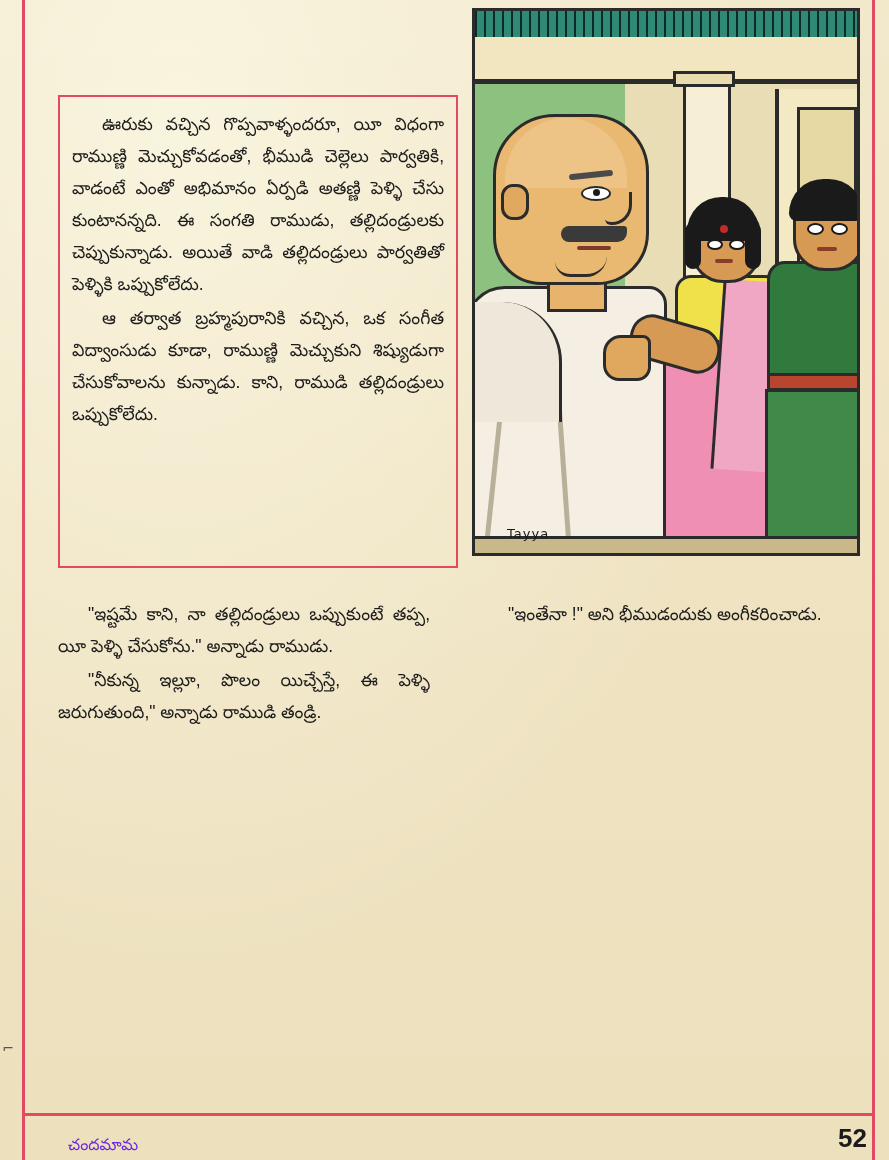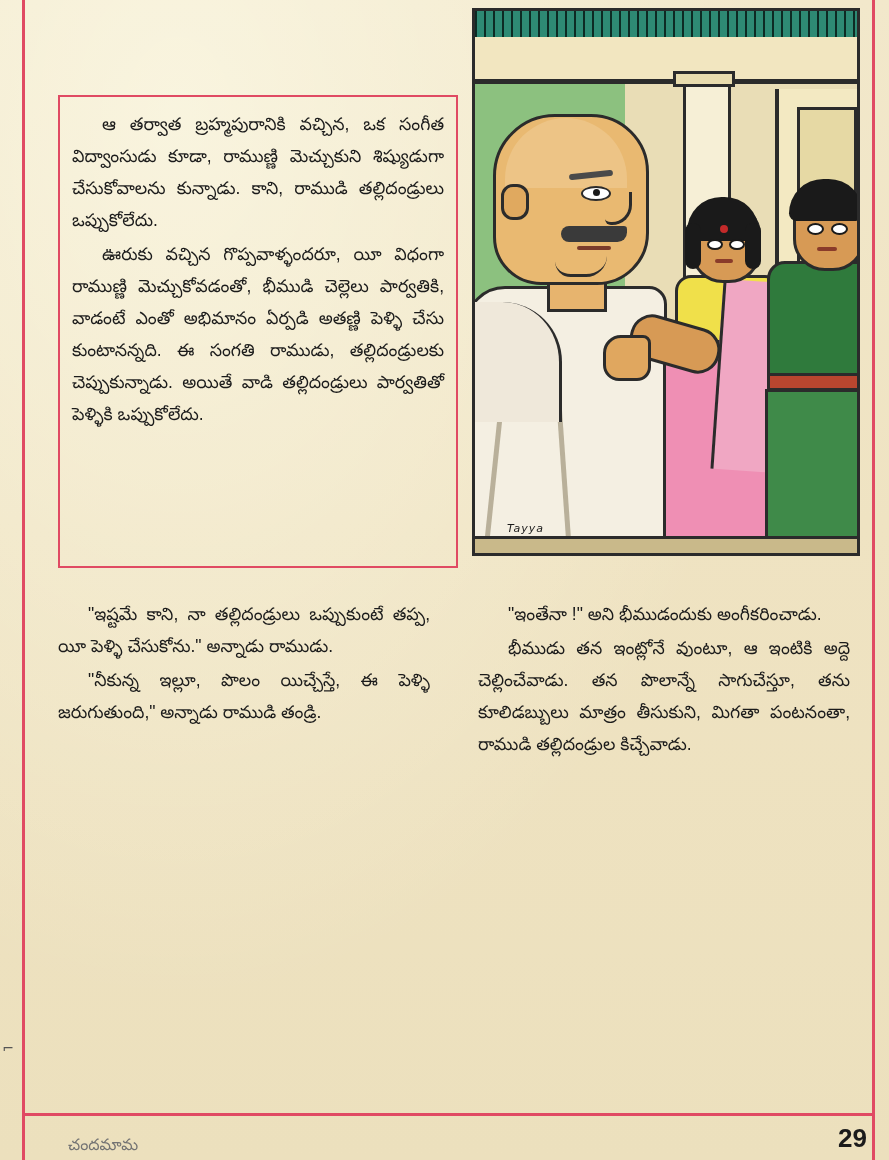--- a/index.html
+++ b/index.html
@@ -101,21 +101,21 @@
   
   .youth{position:absolute;left:292px;top:176px;width:120px;height:375px;}
   .y-head{position:absolute;left:26px;top:0;width:66px;height:78px;background:#d79a55;border:3px solid #2b2b2b;border-radius:32px;}
   .y-hair{position:absolute;left:22px;top:-8px;width:74px;height:42px;background:#1a1a1a;border-radius:36px 36px 8px 8px;}
   .y-eye1{position:absolute;left:40px;top:36px;width:13px;height:8px;background:#fff;border:2px solid #1a1a1a;border-radius:50%;}
   .y-eye2{position:absolute;left:64px;top:36px;width:13px;height:8px;background:#fff;border:2px solid #1a1a1a;border-radius:50%;}
   .y-mouth{position:absolute;left:50px;top:60px;width:20px;height:4px;background:#8a3b2a;border-radius:3px;}
   .y-torso{position:absolute;left:0;top:74px;width:118px;height:120px;background:#2f7a3c;border:3px solid #2b2b2b;border-radius:18px 18px 0 0;}
   .y-belt{position:absolute;left:0;top:186px;width:118px;height:18px;background:#b8462f;border:3px solid #2b2b2b;box-sizing:border-box;}
   .y-dhoti{position:absolute;left:-2px;top:202px;width:122px;height:172px;background:#3f8a49;border:3px solid #2b2b2b;}
-  .signature{position:absolute;left:32px;bottom:18px;font-size:11px;color:#1a1a1a;font-style:italic;letter-spacing:1px;}
+  .signature{position:absolute;left:32px;bottom:12px;font-size:13px;color:#1a1a1a;letter-spacing:1px;}
 
   
   .col{
     position:absolute;
     font-family:"Liberation Sans","DejaVu Sans",sans-serif;
     color:#1b1b1b;
     font-size:17.5px;
     line-height:32px;
   }
   .col p{margin:0 0 2px 0; text-align:justify;}
@@ -125,21 +125,21 @@
   .col-right{left:478px;top:598px;width:372px;}
 
   .page-number{
     position:absolute;right:22px;bottom:6px;
     font-family:"Liberation Sans",sans-serif;
     font-size:26px;color:#1b1b1b;font-weight:bold;
   }
   .footer-note{
     position:absolute;left:68px;bottom:2px;
     font-family:"Liberation Sans",sans-serif;
-    font-size:16px;color:#737373;
+    font-size:16px;color:#6d28d9;
   }
   .edge-mark{
     position:absolute;left:2px;top:1040px;font-size:14px;color:#555;
   }
 </style>
 </head>
 <body>
 
 <div class="page">
   <div class="paper-tint"></div>
@@ -208,30 +208,29 @@
       <div class="y-eye1"></div>
       <div class="y-eye2"></div>
       <div class="y-mouth"></div>
     </div>
 
     <div class="il-floor"></div>
     <div class="signature">Tayya</div>
   </div>
 
   <div class="col col-top">
+    <p class="ind">ఊరుకు వచ్చిన గొప్పవాళ్ళందరూ, యీ విధంగా రాముణ్ణి మెచ్చుకోవడంతో, భీముడి చెల్లెలు పార్వతికి, వాడంటే ఎంతో అభిమానం ఏర్పడి అతణ్ణి పెళ్ళి చేసు కుంటానన్నది. ఈ సంగతి రాముడు, తల్లిదండ్రులకు చెప్పుకున్నాడు. అయితే వాడి తల్లిదండ్రులు పార్వతితో పెళ్ళికి ఒప్పుకోలేదు.</p>
     <p class="ind">ఆ తర్వాత బ్రహ్మపురానికి వచ్చిన, ఒక సంగీత విద్వాంసుడు కూడా, రాముణ్ణి మెచ్చుకుని శిష్యుడుగా చేసుకోవాలను కున్నాడు. కాని, రాముడి తల్లిదండ్రులు ఒప్పుకోలేదు.</p>
-    <p class="ind">ఊరుకు వచ్చిన గొప్పవాళ్ళందరూ, యీ విధంగా రాముణ్ణి మెచ్చుకోవడంతో, భీముడి చెల్లెలు పార్వతికి, వాడంటే ఎంతో అభిమానం ఏర్పడి అతణ్ణి పెళ్ళి చేసు కుంటానన్నది. ఈ సంగతి రాముడు, తల్లిదండ్రులకు చెప్పుకున్నాడు. అయితే వాడి తల్లిదండ్రులు పార్వతితో పెళ్ళికి ఒప్పుకోలేదు.</p>
   </div>
 
   <div class="col col-left">
     <p class="ind">"ఇష్టమే కాని, నా తల్లిదండ్రులు ఒప్పుకుంటే తప్ప, యీ పెళ్ళి చేసుకోను." అన్నాడు రాముడు.</p>
     <p class="ind">"నీకున్న ఇల్లూ, పొలం యిచ్చేస్తే, ఈ పెళ్ళి జరుగుతుంది," అన్నాడు రాముడి తండ్రి.</p>
   </div>
 
   <div class="col col-right">
     <p class="ind">"ఇంతేనా !" అని భీముడందుకు అంగీకరించాడు.</p>
-    <p class="ind">భీముడు తన ఇంట్లోనే వుంటూ, ఆ ఇంటికి అద్దె చెల్లించేవాడు. తన పొలాన్నే సాగుచేస్తూ, తను కూలిడబ్బులు మాత్రం తీసుకుని, మిగతా పంటనంతా, రాముడి తల్లిదండ్రుల కిచ్చేవాడు.</p>
   </div>
 
   <div class="footer-note">చందమామ</div>
-  <div class="page-number">29</div>
+  <div class="page-number">52</div>
   <div class="edge-mark">⌐</div>
 </div>
 
 </body></html>

